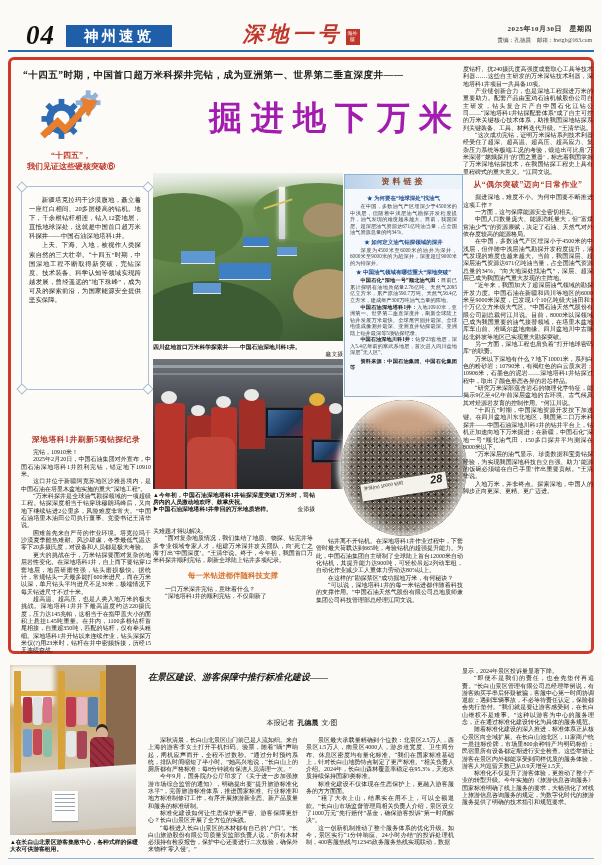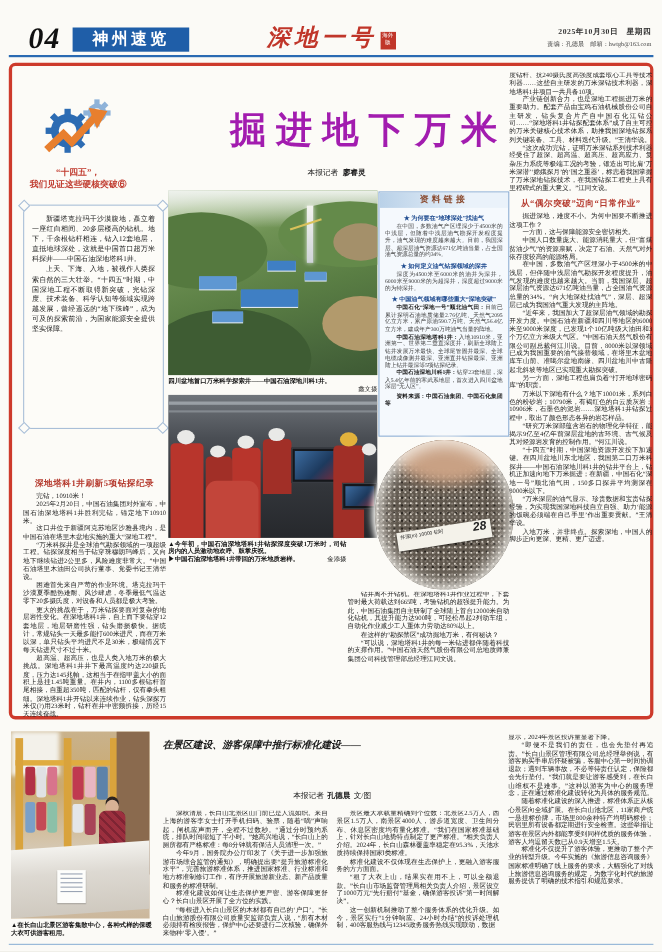--- a/index.html
+++ b/index.html
@@ -109,20 +109,21 @@
     <span class="mh-text">深地一号</span><span class="seal">海外版</span>
   </div>
   <div class="dateinfo">
     <div class="d1">2025年10月30日　星期四</div>
     <div class="d2">责编：孔德晨　邮箱：hwtgb@163.com</div>
   </div>
   <div class="header-rule"></div>
 
   <div class="main-box">
 
+    <div class="kicker">“十四五”时期，中国首口超万米科探井完钻，成为亚洲第一、世界第二垂直深度井——</div>
 
     <div class="series-logo">
       <svg width="80" height="58" viewBox="0 0 84 60">
         <g fill="#8fb3d9" transform="translate(60,15)">
           <circle r="9"></circle>
           <rect x="-2.5" y="-13" width="5" height="26"></rect>
           <rect x="-13" y="-2.5" width="26" height="5"></rect>
           <rect x="-2.5" y="-13" width="5" height="26" transform="rotate(45)"></rect>
         </g>
         <circle cx="60" cy="15" r="4.5" fill="#fdfcf8"></circle>
@@ -135,23 +136,20 @@
         </g>
         <circle cx="32" cy="32" r="8.5" fill="#fdfcf8"></circle>
         <path d="M12 50 L28 35 L36 43 L58 19" stroke="#e87f2e" stroke-width="7" fill="none"></path>
         <polygon points="52,10 70,13 60,30" fill="#e87f2e"></polygon>
       </svg>
       <div class="series-t1">“十四五”，</div>
       <div class="series-t2">我们见证这些硬核突破⑥</div>
     </div>
 
     <div class="headline">掘进地下万米</div>
-    <div class="byline">
-      <span>本报记者</span><b>廖睿灵</b>
-    </div>
 
     <div class="intro-box">
       <i class="corner c-tl"></i>
         <i class="corner c-tr"></i>
         <i class="corner c-bl"></i>
         <i class="corner c-br"></i>
       <p>新疆塔克拉玛干沙漠腹地，矗立着一座红白相间、20多层楼高的钻机。地下，千余根钻杆相连，钻入12套地层，直抵地球深处，这就是中国首口超万米科探井——中国石油深地塔科1井。</p>
       <p>上天、下海、入地，被视作人类探索自然的三大壮举。“十四五”时期，中国深地工程不断取得新突破，完钻深度、技术装备、科学认知等领域实现跨越发展，曾经遥远的“地下珠峰”，成为可及的探索前沿，为国家能源安全提供坚实保障。</p>
     </div>
 
@@ -234,20 +232,27 @@
     </div>
 
     <div class="caps">
       <div>▲今年初，中国石油深地塔科1井钻探深度突破1万米时，司钻房内的人员激动地欢呼、鼓掌庆祝。</div>
       <div>
         <span class="credit">金添摄</span>
         <span>▶中国石油深地塔科1井带回的万米地质岩样。</span>
       </div>
     </div>
 
+    <div class="ncol col2">
+      <p class="noind">关难题才得以解决。</p>
+      <p>“面对复杂地质情况，我们集结了地质、物探、钻完井等多专业领域专家人才，组建万米深井攻关团队，向‘死亡之海’打出‘中国深度’。”王清华说。终于，今年初，我国首口万米科探井顺利完钻，刷新全球陆上钻井多项纪录。</p>
+      <div class="subhead-orange">每一米钻进都伴随科技支撑</div>
+      <p>一口万米深井完钻，意味着什么？</p>
+      <p>“深地塔科1井的顺利完钻，不仅刷新了</p>
+    </div>
 
     <div class="ncol col3">
       <p>钻井离不开钻机。在深地塔科1井作业过程中，下套管时最大荷载达到665吨，考验钻机的超强提升能力。为此，中国石油集团自主研制了全球陆上首台12000米自动化钻机，其提升能力达900吨，可轻松吊起2列动车组，自动化作业减少工人重体力劳动达80%以上。</p>
       <p>在这样的“勘探禁区”成功掘地万米，有何秘诀？</p>
       <p>“可以说，深地塔科1井的每一米钻进都伴随着科技的支撑作用。”中国石油天然气股份有限公司总地质师兼集团公司科技管理部总经理江同文说。</p>
     </div>
 
     <div class="ncol col4">
       <p class="noind">度钻杆、抗240摄氏度高强度成套取心工具等技术利器……这些自主研发的万米深钻技术利器，深地塔科1井项目一共具备10项。</p>
       <p>产业链创新合力，也是深地工程掘进万米的重要助力。配套产品由宝鸡石油机械股份公司自主研发，钻头复合片产自中国石化江钻公司……“深地塔科1井钻探配套体系”成了自主可控的万米关键核心技术体系，助推我国深地钻探系列关键装备、工具、材料迭代升级。”王清华说。</p>

